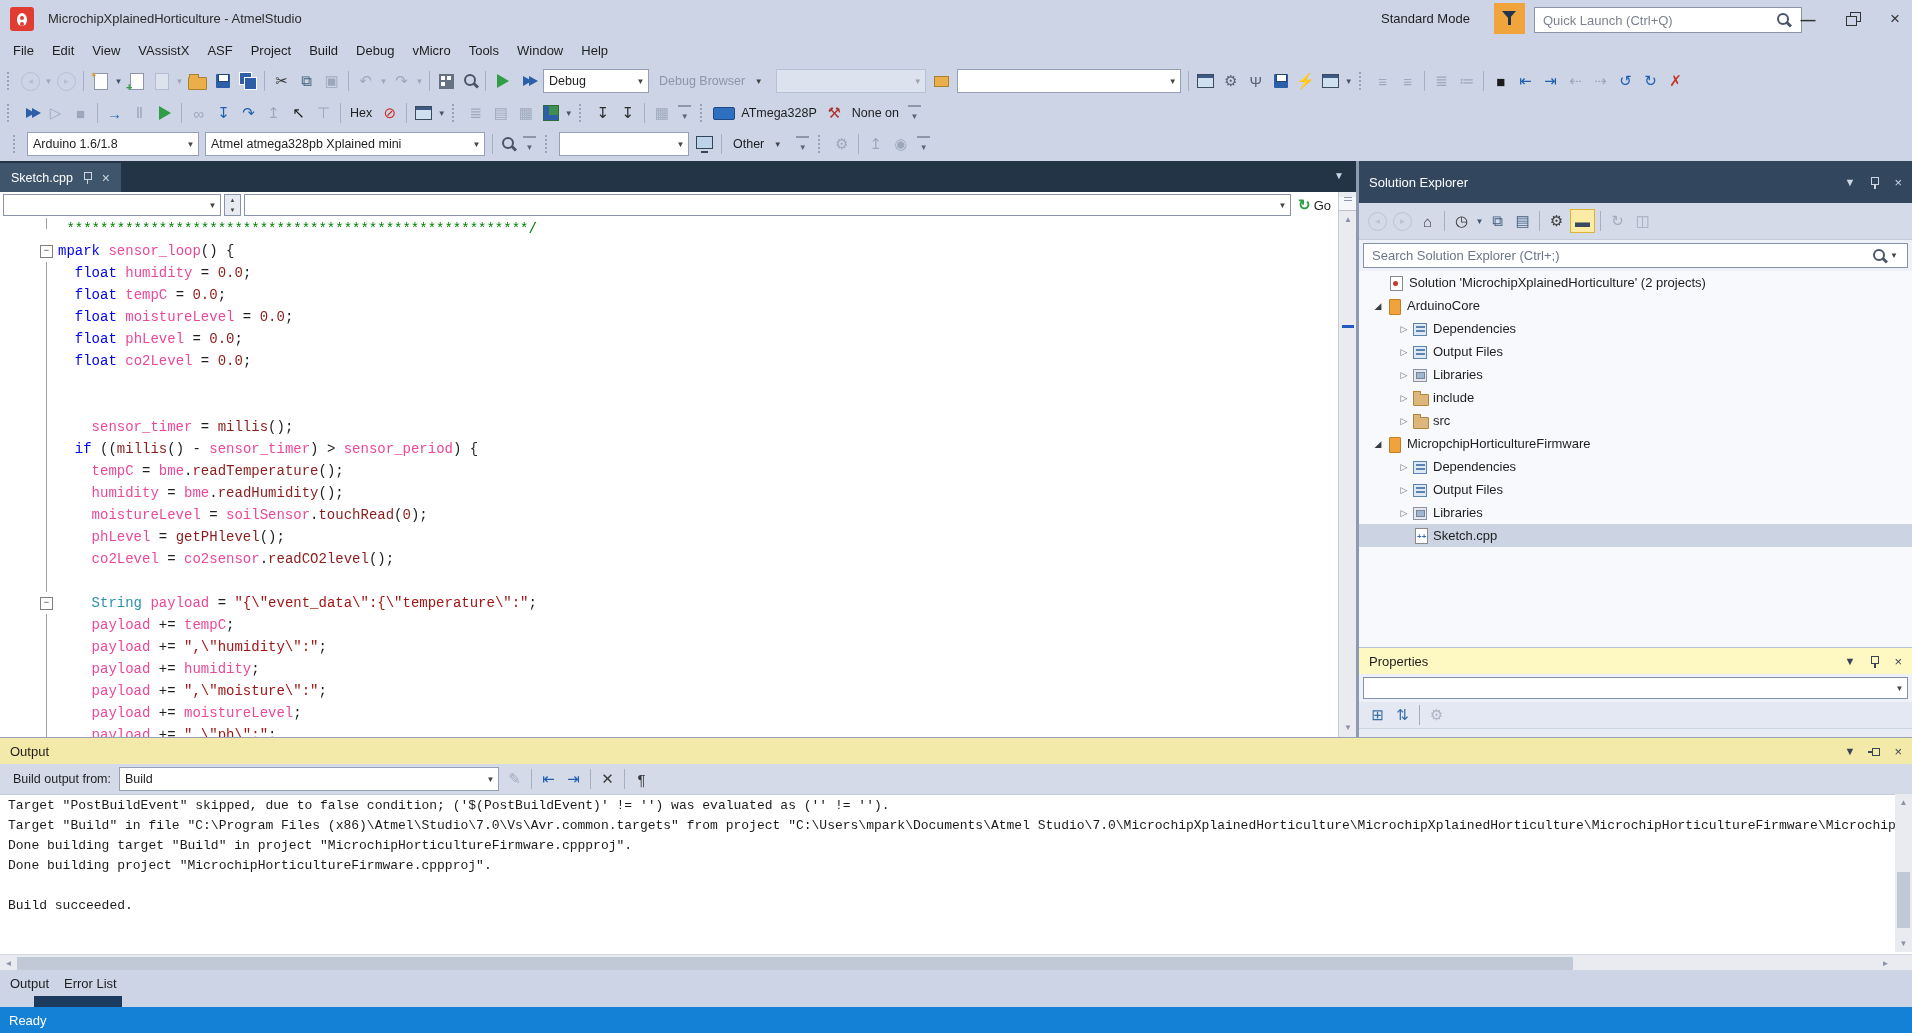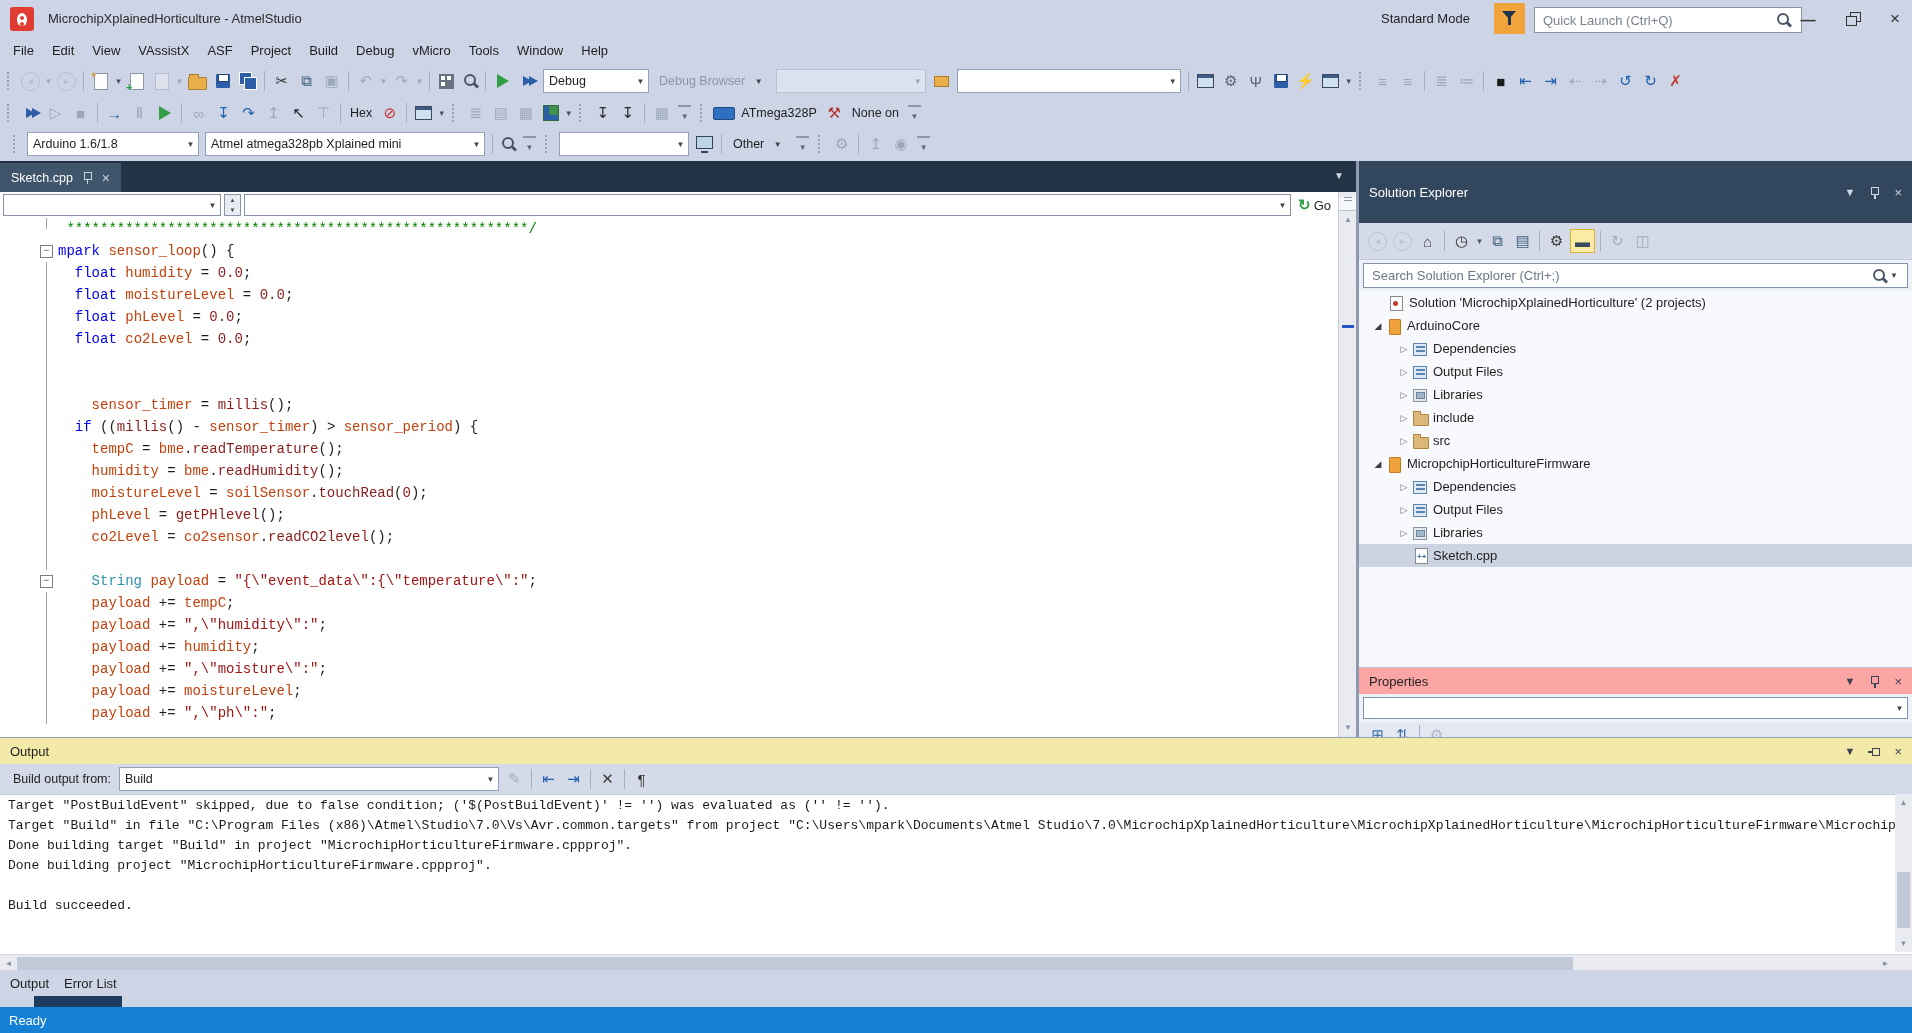--- a/index.html
+++ b/index.html
@@ -97,33 +97,33 @@
   .go-area{display:flex;align-items:center;padding:0 7px;gap:3px;flex:none;}
   .go-ic{color:#2f9e44;font-size:15px;font-weight:bold;}
   .code{position:absolute;top:218px;left:0;width:1338px;height:519px;background:#fff;overflow:hidden;
       font-family:"Liberation Mono","DejaVu Sans Mono",monospace;font-size:14px;}
   .cl{height:22px;line-height:22px;position:relative;white-space:pre;}
   .cl .txt{position:absolute;left:58px;top:0;}
   .vline{position:absolute;left:46px;top:0;bottom:0;width:1px;background:#a2a2a2;}
   .vline.half{bottom:11px;}
   .obox{position:absolute;left:40px;top:5px;width:11px;height:11px;border:1px solid #7f7f7f;background:#fff;
       font-size:9px;line-height:9px;text-align:center;color:#333;font-family:"Liberation Sans",sans-serif;}
-  .k{color:#0000f0;} .i{color:#c2410c;} .f{color:#8b1c1c;} .s{color:#a31515;}
+  .k{color:#0000f0;} .i{color:#ec4899;} .f{color:#8b1c1c;} .s{color:#a31515;}
   .n{color:#8b1c1c;} .c{color:#008000;} .t{color:#2b91af;} .p{color:#1e1e1e;}
   .edscroll{position:absolute;top:192px;left:1338px;width:18px;height:545px;background:#e9ebf1;border-left:1px solid #c8ccd8;}
   .ed-grip{height:13px;background:#f6f7fa;border-bottom:1px solid #b9c0cf;}
   .ed-grip::after{content:"";display:block;width:8px;height:2px;margin:5px auto 0;border-top:1px solid #8d97ab;border-bottom:1px solid #8d97ab;}
   .ed-arrow{height:16px;display:flex;align-items:center;justify-content:center;color:#8892a6;font-size:8px;}
   .ed-marker{position:absolute;top:133px;left:3px;width:12px;height:3px;background:#2456c4;}
   .ed-down{position:absolute;bottom:2px;left:0;width:100%;}
   .vsplit{position:absolute;top:161px;left:1356px;width:3px;height:576px;background:#8e9ab0;}
 
   
   .rpanel{position:absolute;top:161px;left:1359px;width:553px;height:576px;background:#eef1f7;display:flex;flex-direction:column;}
-  .sx-title{height:30px;background:#32465e;color:#fff;display:flex;align-items:center;padding:16px 10px;flex:none;}
+  .sx-title{height:30px;background:#32465e;color:#fff;display:flex;align-items:center;padding:6px 10px;flex:none;}
   .ptitle-icons{margin-left:auto;display:flex;align-items:center;gap:14px;font-size:11px;}
   .sx-toolbar{height:36px;background:#d4dae8;display:flex;align-items:center;padding:0 6px;border-bottom:1px solid #c3cbdc;flex:none;}
   .sx-searchwrap{height:31px;background:#eef1f7;padding:3px 4px;box-sizing:border-box;flex:none;}
   .sx-search{height:23px;background:#fff;border:1px solid #8492ab;display:flex;align-items:center;color:#6b7689;padding:0 8px;}
   .sx-tree{height:376px;background:#f7f9fc;overflow:hidden;flex:none;}
   .tree-row{height:23px;display:flex;align-items:center;font-size:13px;white-space:nowrap;}
   .tree-row.sel{background:#ccd4e4;}
   .tarrow{width:14px;font-size:9px;color:#6d6d6d;text-align:center;flex:none;}
   .ti{position:relative;width:20px;height:16px;flex:none;}
   .tlabel{margin-left:2px;}
@@ -131,21 +131,21 @@
   .ti-sol::after{content:"";position:absolute;left:6px;top:6px;width:5px;height:5px;background:#c03a2b;border-radius:50%;}
   .ti-proj::before{content:"";position:absolute;left:4px;top:1px;width:10px;height:14px;background:#f0a33c;border:1px solid #c07e1f;border-radius:1px;}
   .ti-dep::before{content:"";position:absolute;left:2px;top:2px;width:12px;height:11px;background:#dfe9f5;border:1px solid #5b84b0;}
   .ti-dep::after{content:"";position:absolute;left:5px;top:5px;width:9px;height:2px;background:#5b84b0;box-shadow:0 4px 0 #5b84b0;}
   .ti-lib::before{content:"";position:absolute;left:2px;top:2px;width:12px;height:11px;background:#e8e8ec;border:1px solid #8a93a5;}
   .ti-lib::after{content:"";position:absolute;left:5px;top:5px;width:7px;height:5px;background:#9fb6cc;border:1px solid #6f86a0;}
   .ti-folder::before{content:"";position:absolute;left:2px;top:4px;width:14px;height:10px;background:#dcb67a;border:1px solid #b3863e;border-radius:1px;}
   .ti-folder::after{content:"";position:absolute;left:2px;top:1px;width:6px;height:3px;background:#dcb67a;border:1px solid #b3863e;border-bottom:none;}
   .ti-cpp::before{content:"";position:absolute;left:4px;top:0;width:11px;height:14px;background:#fff;border:1px solid #8a8a8a;}
   .ti-cpp::after{content:"++";position:absolute;left:6px;top:4px;font-size:8px;font-weight:bold;color:#3a6ea5;}
-  .prop-title{height:26px;background:#fca5a5;display:flex;align-items:center;padding:0 10px;border-top:1px solid #b9c2d4;flex:none;}
+  .prop-title{height:26px;background:#fef9c3;display:flex;align-items:center;padding:0 10px;border-top:1px solid #b9c2d4;flex:none;}
   .prop-combo-row{height:28px;padding:3px 4px;box-sizing:border-box;flex:none;}
   .prop-combo{height:20px;background:#fff;border:1px solid #8492ab;display:flex;align-items:center;}
   .prop-toolbar{height:26px;display:flex;align-items:center;padding:0 6px;background:#e4e8f2;border-bottom:1px solid #cdd4e2;flex:none;}
   .prop-rest{flex:1;background:#e9ecf4;}
 
   
   .out{position:absolute;top:737px;left:0;width:1912px;height:233px;background:#fff;border-top:1px solid #98a3b8;box-sizing:border-box;}
   .out-title{height:26px;background:#f3e9a8;display:flex;align-items:center;padding:0 10px;}
   .out-toolbar{height:30px;background:#d4dae8;display:flex;align-items:center;padding:0 8px;border-bottom:1px solid #c3cbdc;}
   .console{height:158px;background:#fff;overflow:hidden;font-family:"Liberation Mono","DejaVu Sans Mono",monospace;
@@ -369,20 +369,21 @@
     <div class="go-area">
       <span class="go-ic">↻</span>
       <span>Go</span>
     </div>
   </div>
 
   <div class="code" id="code">
       <div class="cl"><span class="vline half"></span><span class="txt"><span class="c"> *******************************************************/</span></span></div>
       <div class="cl"><span class="obox">−</span><span class="txt"><span class="k">mpark</span><span class="p"> </span><span class="i">sensor_loop</span><span class="p">() {</span></span></div>
       <div class="cl"><span class="vline"></span><span class="txt"><span class="p">  </span><span class="k">float</span><span class="p"> </span><span class="i">humidity</span><span class="p"> = </span><span class="n">0.0</span><span class="p">;</span></span></div>
+      <div class="cl"><span class="vline"></span><span class="txt"><span class="p">  </span><span class="k">float</span><span class="p"> </span><span class="i">tempC</span><span class="p"> = </span><span class="n">0.0</span><span class="p">;</span></span></div>
       <div class="cl"><span class="vline"></span><span class="txt"><span class="p">  </span><span class="k">float</span><span class="p"> </span><span class="i">moistureLevel</span><span class="p"> = </span><span class="n">0.0</span><span class="p">;</span></span></div>
       <div class="cl"><span class="vline"></span><span class="txt"><span class="p">  </span><span class="k">float</span><span class="p"> </span><span class="i">phLevel</span><span class="p"> = </span><span class="n">0.0</span><span class="p">;</span></span></div>
       <div class="cl"><span class="vline"></span><span class="txt"><span class="p">  </span><span class="k">float</span><span class="p"> </span><span class="i">co2Level</span><span class="p"> = </span><span class="n">0.0</span><span class="p">;</span></span></div>
       <div class="cl"><span class="vline"></span><span class="txt"></span></div>
       <div class="cl"><span class="vline"></span><span class="txt"></span></div>
       <div class="cl"><span class="vline"></span><span class="txt"><span class="p">    </span><span class="i">sensor_timer</span><span class="p"> = </span><span class="f">millis</span><span class="p">();</span></span></div>
       <div class="cl"><span class="vline"></span><span class="txt"><span class="p">  </span><span class="k">if</span><span class="p"> ((</span><span class="f">millis</span><span class="p">() - </span><span class="i">sensor_timer</span><span class="p">) &gt; </span><span class="i">sensor_period</span><span class="p">) {</span></span></div>
       <div class="cl"><span class="vline"></span><span class="txt"><span class="p">    </span><span class="i">tempC</span><span class="p"> = </span><span class="i">bme</span><span class="p">.</span><span class="f">readTemperature</span><span class="p">();</span></span></div>
       <div class="cl"><span class="vline"></span><span class="txt"><span class="p">    </span><span class="i">humidity</span><span class="p"> = </span><span class="i">bme</span><span class="p">.</span><span class="f">readHumidity</span><span class="p">();</span></span></div>
       <div class="cl"><span class="vline"></span><span class="txt"><span class="p">    </span><span class="i">moistureLevel</span><span class="p"> = </span><span class="i">soilSensor</span><span class="p">.</span><span class="f">touchRead</span><span class="p">(</span><span class="n">0</span><span class="p">);</span></span></div>

